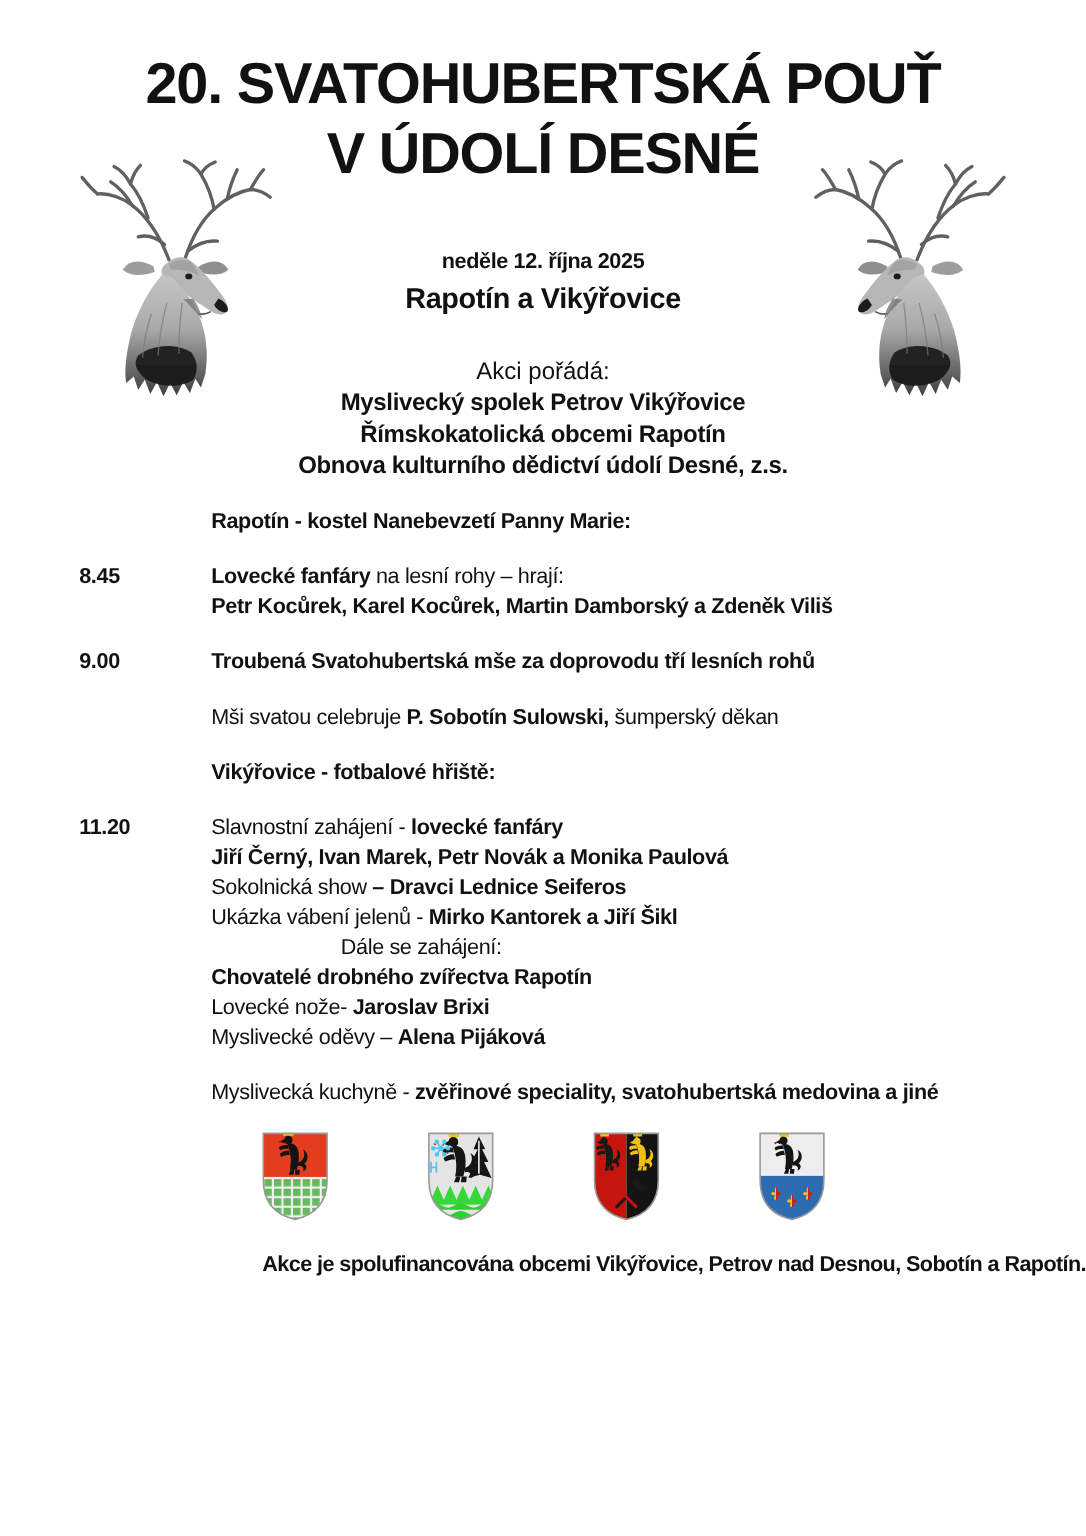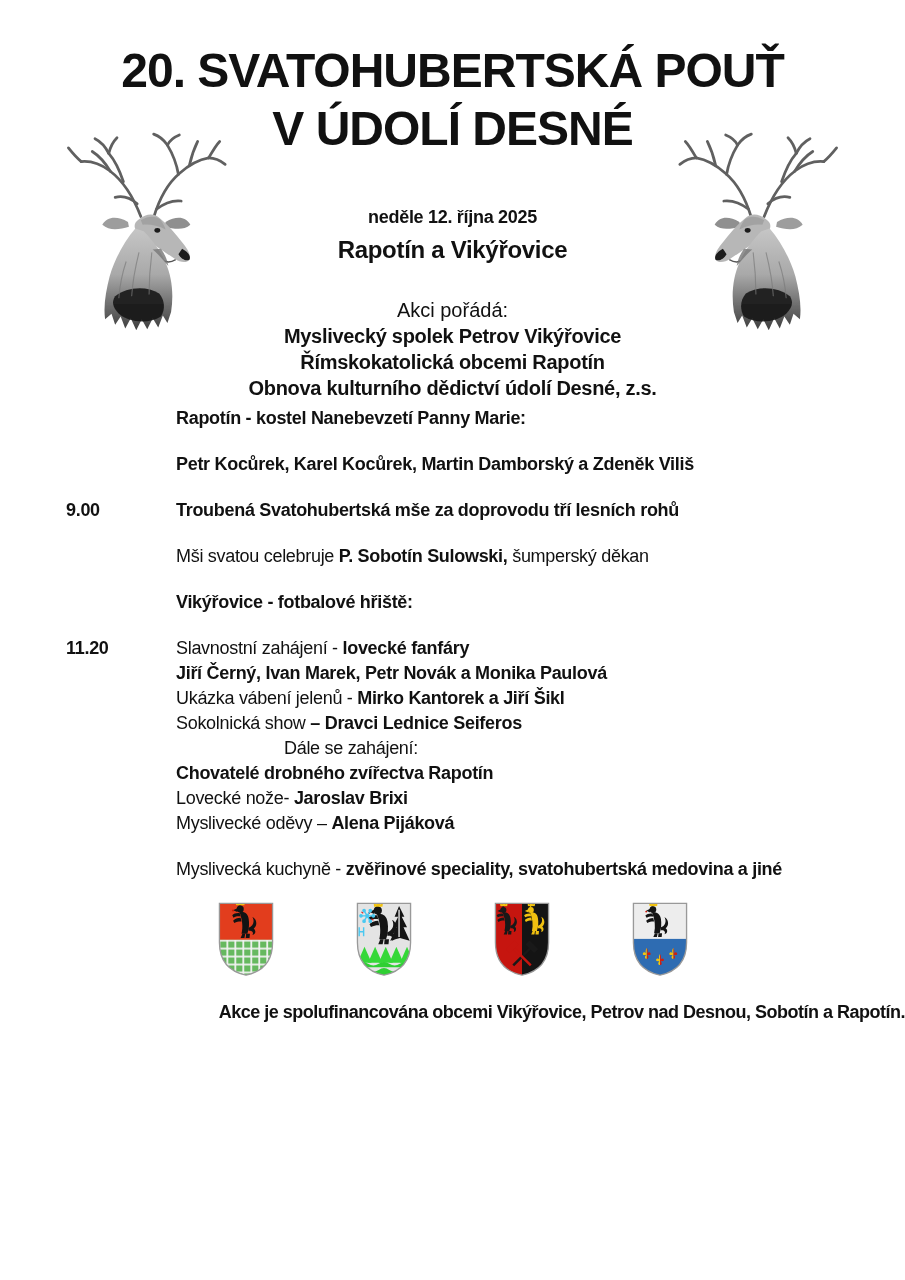--- a/index.html
+++ b/index.html
@@ -4,21 +4,21 @@
 <style>
   html,body{margin:0;padding:0;background:#fff;}
   .page{position:relative;width:905px;height:1280px;background:#fff;overflow:hidden;
         font-family:"Liberation Sans","DejaVu Sans",sans-serif;color:#111;}
   .center{text-align:center;}
   .title{margin-top:42px;font-size:48px;line-height:58px;font-weight:700;letter-spacing:-1px;}
   .date{margin-top:45px;font-size:18px;line-height:28px;font-weight:700;letter-spacing:-0.3px;}
   .location{margin-top:4px;font-size:24px;line-height:30px;font-weight:700;letter-spacing:-0.3px;}
   .org-heading{margin-top:32px;font-size:20px;line-height:26px;font-weight:400;}
   .org-line{font-size:20px;line-height:26px;font-weight:700;letter-spacing:-0.3px;}
-  .schedule{margin-top:5px;padding-left:66px;font-size:18px;letter-spacing:-0.3px;}
+  .schedule{margin-top:21px;padding-left:66px;font-size:18px;letter-spacing:-0.3px;}
   .srow{display:flex;min-height:25px;line-height:25px;}
   .srow.blank{height:21px;min-height:21px;}
   .srow .time{width:110px;font-weight:700;flex:0 0 110px;}
   .srow .content{flex:1;}
   .srow.venue .content{font-weight:700;}
   .srow.indent .content{padding-left:108px;}
   .srow b{font-weight:700;}
   .deer{position:absolute;top:128px;width:165px;height:212px;}
   .deer-left{left:62px;}
   .deer-right{right:62px;}
@@ -115,20 +115,24 @@
   <div class="center org-line">Myslivecký spolek Petrov Vikýřovice</div>
   <div class="center org-line">Římskokatolická obcemi Rapotín</div>
   <div class="center org-line">Obnova kulturního dědictví údolí Desné, z.s.</div>
 
   <div class="schedule" id="schedule">
       <div class="srow venue">
         <div class="time"></div>
         <div class="content"><b>Rapotín - kostel Nanebevzetí Panny Marie:</b></div>
       </div>
       <div class="srow blank"></div>
+      <div class="srow event">
+        <div class="time">8.45</div>
+        <div class="content"><b>Lovecké fanfáry</b><span> na lesní rohy – hrají:</span></div>
+      </div>
       <div class="srow line">
         <div class="time"></div>
         <div class="content"><b>Petr Kocůrek, Karel Kocůrek, Martin Damborský a Zdeněk Viliš</b></div>
       </div>
       <div class="srow blank"></div>
       <div class="srow event">
         <div class="time">9.00</div>
         <div class="content"><b>Troubená Svatohubertská mše za doprovodu  tří lesních rohů</b></div>
       </div>
       <div class="srow blank"></div>
@@ -145,25 +149,25 @@
       <div class="srow event">
         <div class="time">11.20</div>
         <div class="content"><span>Slavnostní zahájení - </span><b>lovecké fanfáry</b></div>
       </div>
       <div class="srow line">
         <div class="time"></div>
         <div class="content"><b>Jiří Černý, Ivan Marek, Petr Novák a Monika Paulová</b></div>
       </div>
       <div class="srow line">
         <div class="time"></div>
+        <div class="content"><span>Sokolnická show </span><b>– Dravci Lednice Seiferos</b></div>
+      </div>
+      <div class="srow line">
+        <div class="time"></div>
         <div class="content"><span>Ukázka vábení jelenů - </span><b>Mirko Kantorek a Jiří Šikl</b></div>
-      </div>
-      <div class="srow line">
-        <div class="time"></div>
-        <div class="content"><span>Sokolnická show </span><b>– Dravci Lednice Seiferos</b></div>
       </div>
       <div class="srow line indent">
         <div class="time"></div>
         <div class="content"><span>Dále se zahájení:</span></div>
       </div>
       <div class="srow line">
         <div class="time"></div>
         <div class="content"><b>Chovatelé drobného zvířectva Rapotín</b></div>
       </div>
       <div class="srow line">

